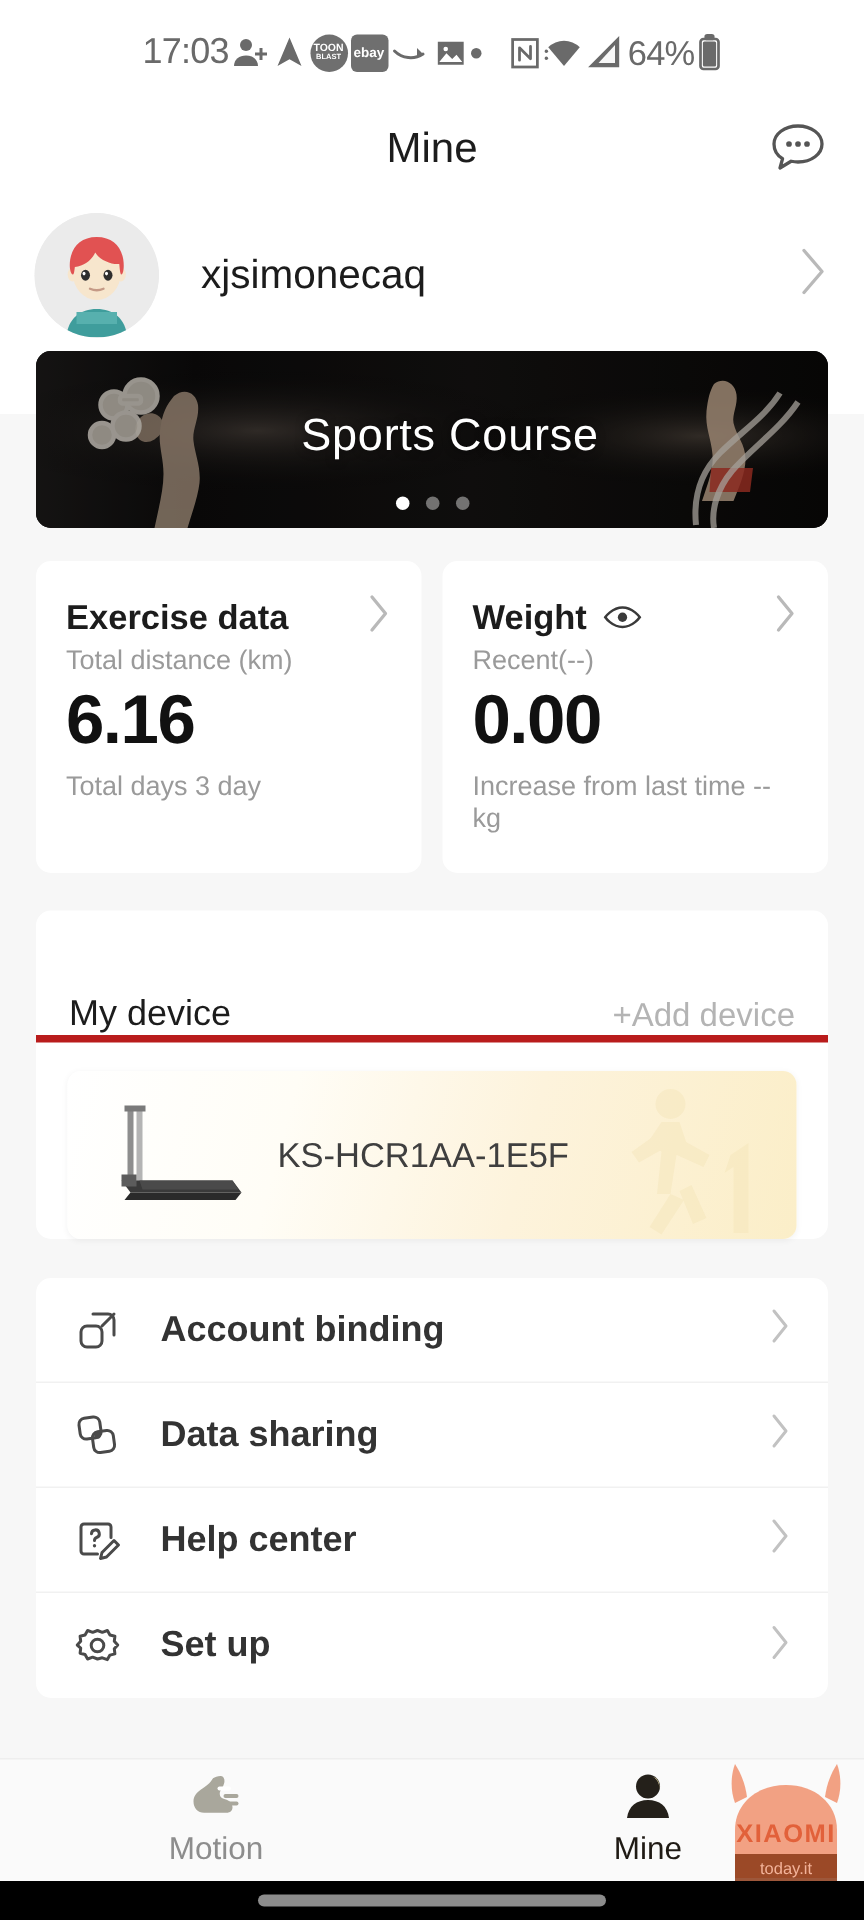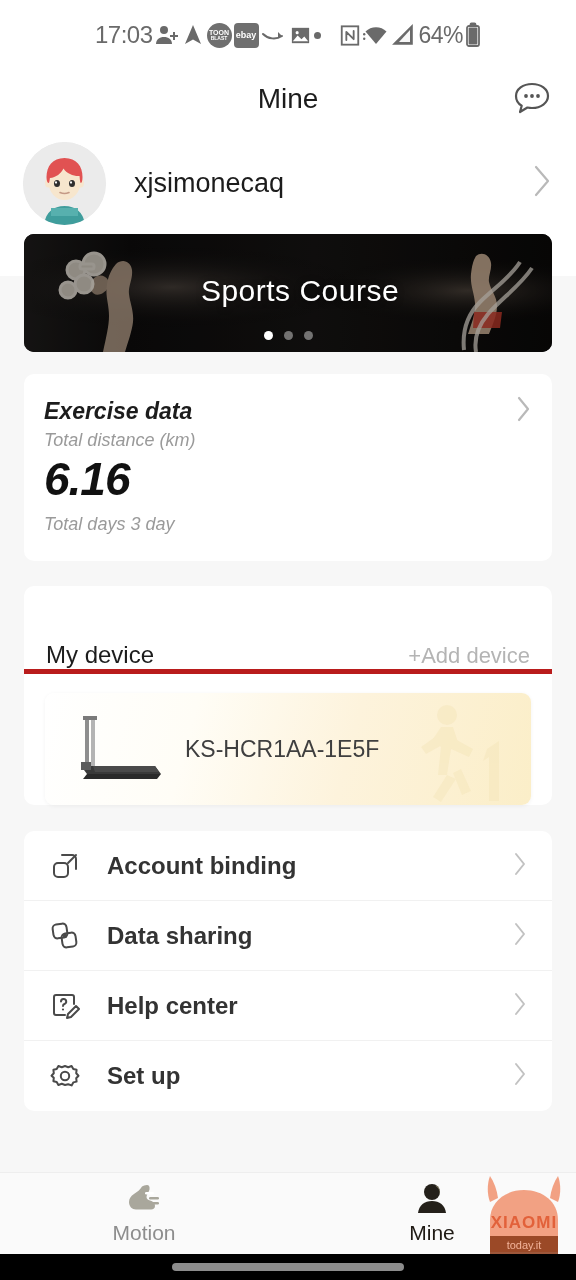--- a/index.html
+++ b/index.html
@@ -68,21 +68,21 @@
     margin-left: 24px;
   }
   .bn-dots {
     position: absolute; left: 0; right: 0; bottom: 12px;
     display: flex; justify-content: center; gap: 11px;
   }
   .bn-dot { width: 9px; height: 9px; border-radius: 50%; background: rgba(255,255,255,.42); }
   .bn-dot.on { background: #ffffff; }
 
   
-  .stats { display: flex; gap: 14px; padding: 22px 24px 0; font-style: italic; }
+  .stats { display: flex; gap: 14px; padding: 22px 24px 0; }
   .card {
     flex: 1; background: #fff; border-radius: 10px; padding: 21px 20px 26px;
   }
   .card-head { display: flex; align-items: center; height: 32px; }
   .card-title { font-size: 23px; font-weight: bold; color: #1c1c1c; }
   .eye { margin-left: 11px; display: flex; align-items: center; color: #3a3a3a; }
   .card-head .chev { margin-left: auto; color: #b9b9b9; }
   .card-sub { font-size: 18px; color: #9a9a9a; margin-top: 3px; }
   .card-big { font-size: 46px; font-weight: bold; color: #111; margin-top: 4px; letter-spacing: -1px; line-height:1.05;}
   .card-foot { font-size: 18px; color: #9a9a9a; margin-top: 11px; }
@@ -324,20 +324,39 @@
           <svg width="17" height="28" viewBox="0 0 17 28" fill="none" stroke="currentColor" stroke-width="2.2">
             <path d="M4 3 L13 14 L4 25" stroke-linecap="round" stroke-linejoin="round"></path>
           </svg>
         </span>
       </div>
       <div class="card-sub">Total distance (km)</div>
       <div class="card-big">6.16</div>
       <div class="card-foot">Total days  3  day</div>
     </div>
 
+    <div class="card">
+      <div class="card-head">
+        <span class="card-title">Weight</span>
+        <span class="eye">
+          <svg width="26" height="17" viewBox="0 0 26 17" fill="none" stroke="currentColor" stroke-width="1.7">
+            <path d="M1.5 8.5S6 2 13 2s11.5 6.5 11.5 6.5S20 15 13 15 1.5 8.5 1.5 8.5z"></path>
+            <circle cx="13" cy="8.5" r="3.1" fill="currentColor" stroke="none"></circle>
+          </svg>
+        </span>
+        <span class="chev">
+          <svg width="17" height="28" viewBox="0 0 17 28" fill="none" stroke="currentColor" stroke-width="2.2">
+            <path d="M4 3 L13 14 L4 25" stroke-linecap="round" stroke-linejoin="round"></path>
+          </svg>
+        </span>
+      </div>
+      <div class="card-sub">Recent(--)</div>
+      <div class="card-big">0.00</div>
+      <div class="card-foot">Increase from last time --kg</div>
+    </div>
   </div>
 
   <div class="panel">
     <div class="panel-head">
       <span class="t">My device</span>
       <span class="a">+Add device</span>
     </div>
 
     <div class="dev-card">
       <svg class="dev-wm" width="150" height="112" viewBox="0 0 150 112">

